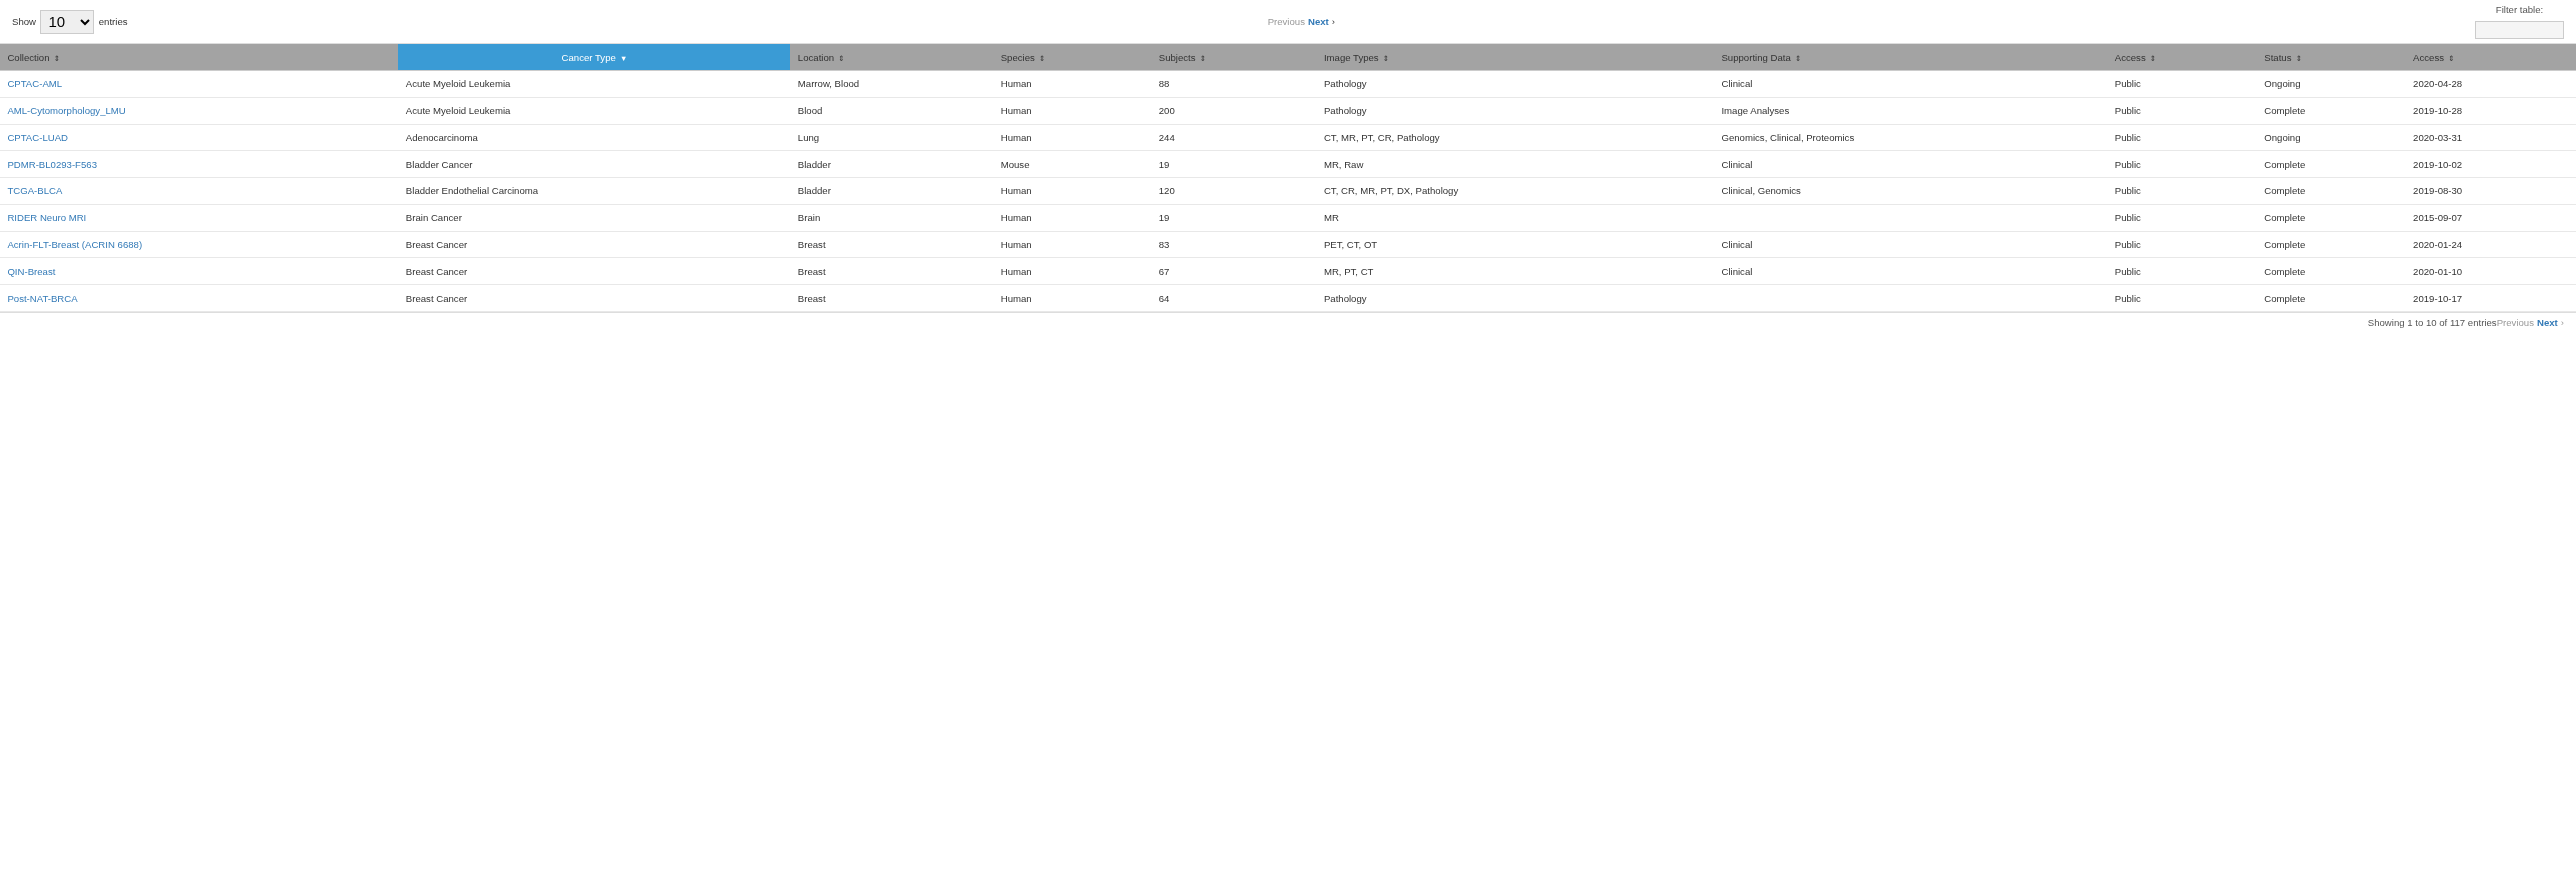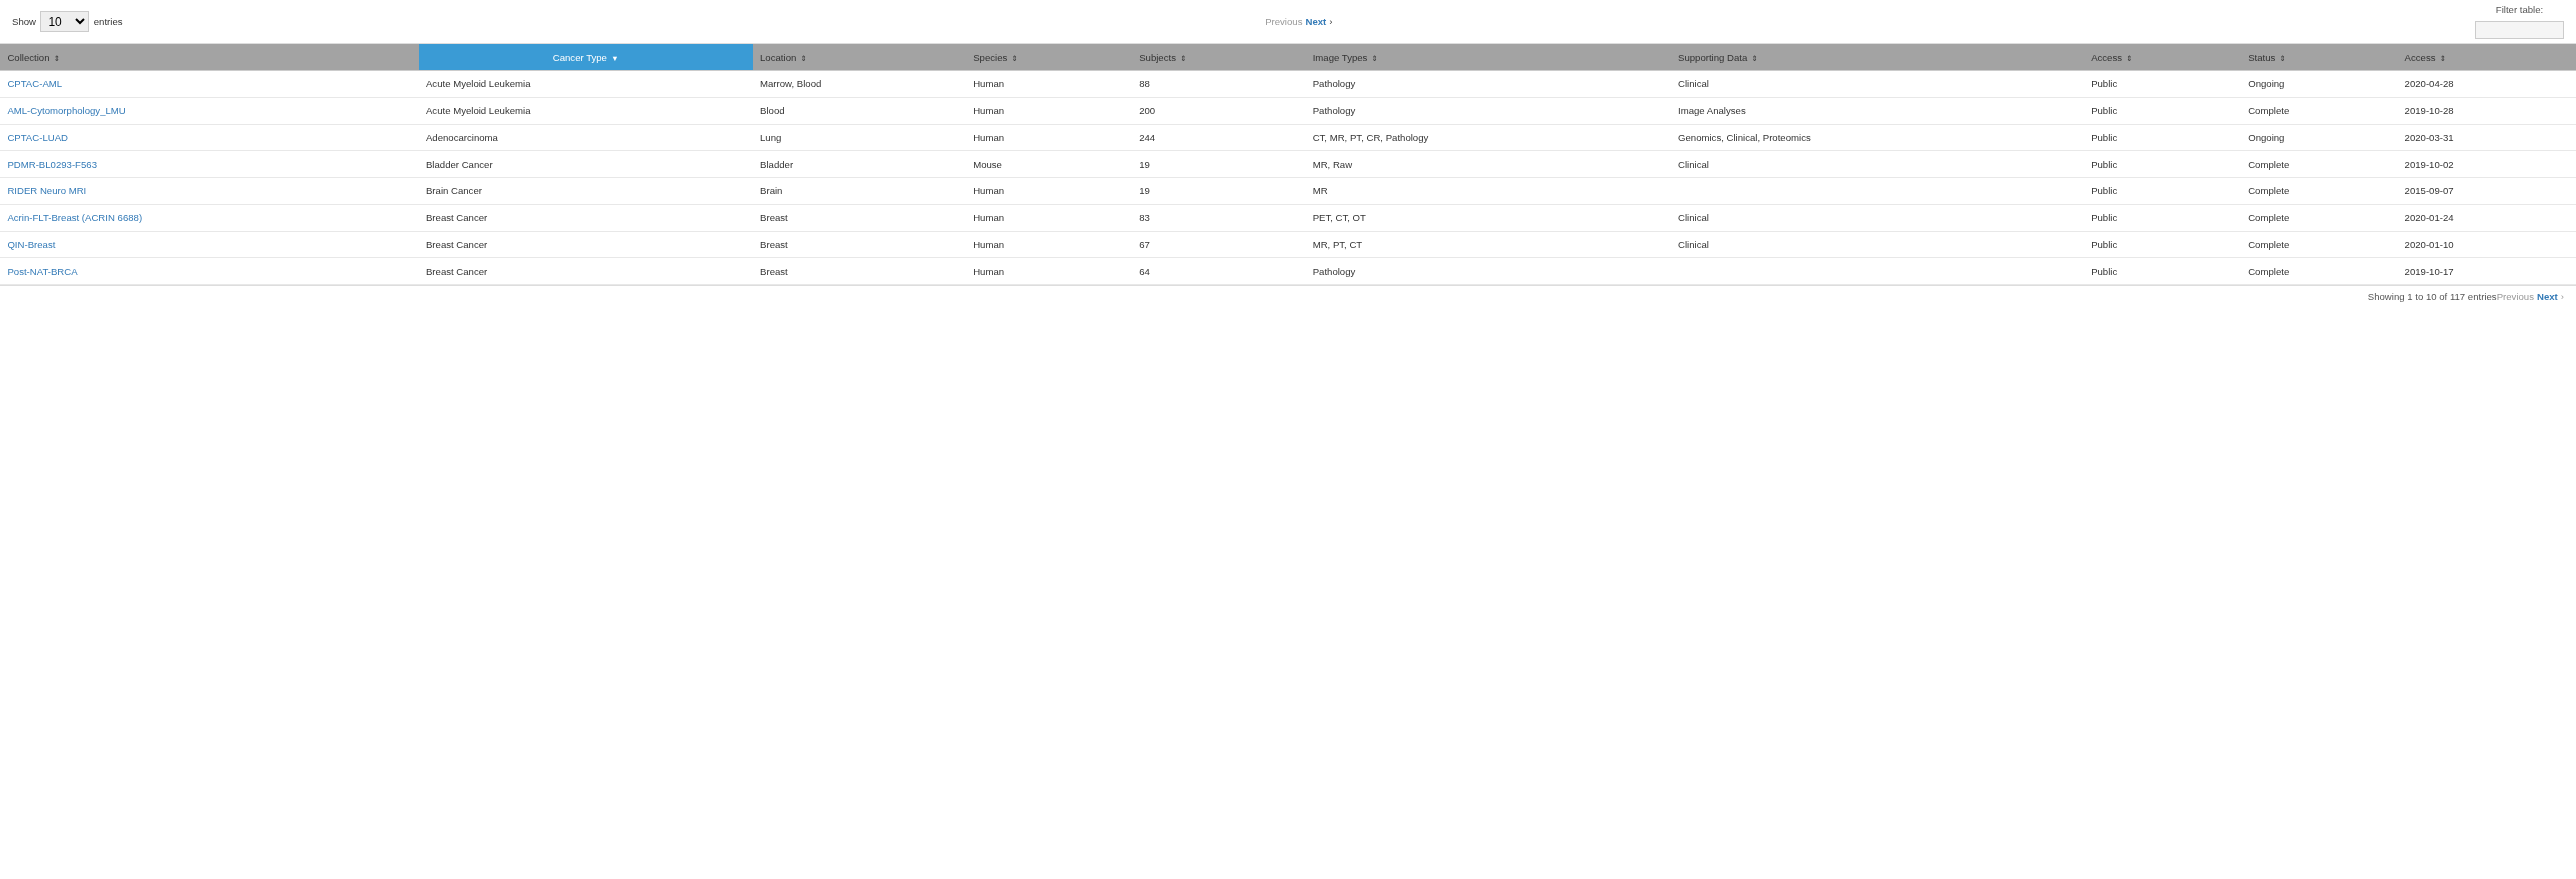--- a/index.html
+++ b/index.html
@@ -17,21 +17,21 @@
       border-bottom: 0.7px solid #ddd;
     }
     .show-entries {
       display: flex;
       align-items: center;
       gap: 4.4px;
     }
     .show-entries select {
       border: 0.7px solid #ccc;
       padding: 1.5px 3px;
-      font-size: 12px;
+      font-size: 15px;
     }
     .pagination-top {
       display: flex;
       align-items: center;
       gap: 3px;
     }
     .pagination-top a {
       color: #337ab7;
       text-decoration: none;
       font-weight: bold;
@@ -234,20 +234,32 @@
         <td>Bladder</td>
         <td>Mouse</td>
         <td>19</td>
         <td>MR, Raw</td>
         <td>Clinical</td>
         <td>Public</td>
         <td>Complete</td>
         <td>2019-10-02</td>
       </tr>
       <tr>
+        <td><a href="#">TCGA-BLCA</a></td>
+        <td>Bladder Endothelial Carcinoma</td>
+        <td>Bladder</td>
+        <td>Human</td>
+        <td>120</td>
+        <td>CT, CR, MR, PT, DX, Pathology</td>
+        <td>Clinical, Genomics</td>
+        <td>Public</td>
+        <td>Complete</td>
+        <td>2019-08-30</td>
+      </tr>
+      <tr>
         <td><a href="#">RIDER Neuro MRI</a></td>
         <td>Brain Cancer</td>
         <td>Brain</td>
         <td>Human</td>
         <td>19</td>
         <td>MR</td>
         <td></td>
         <td>Public</td>
         <td>Complete</td>
         <td>2015-09-07</td>

